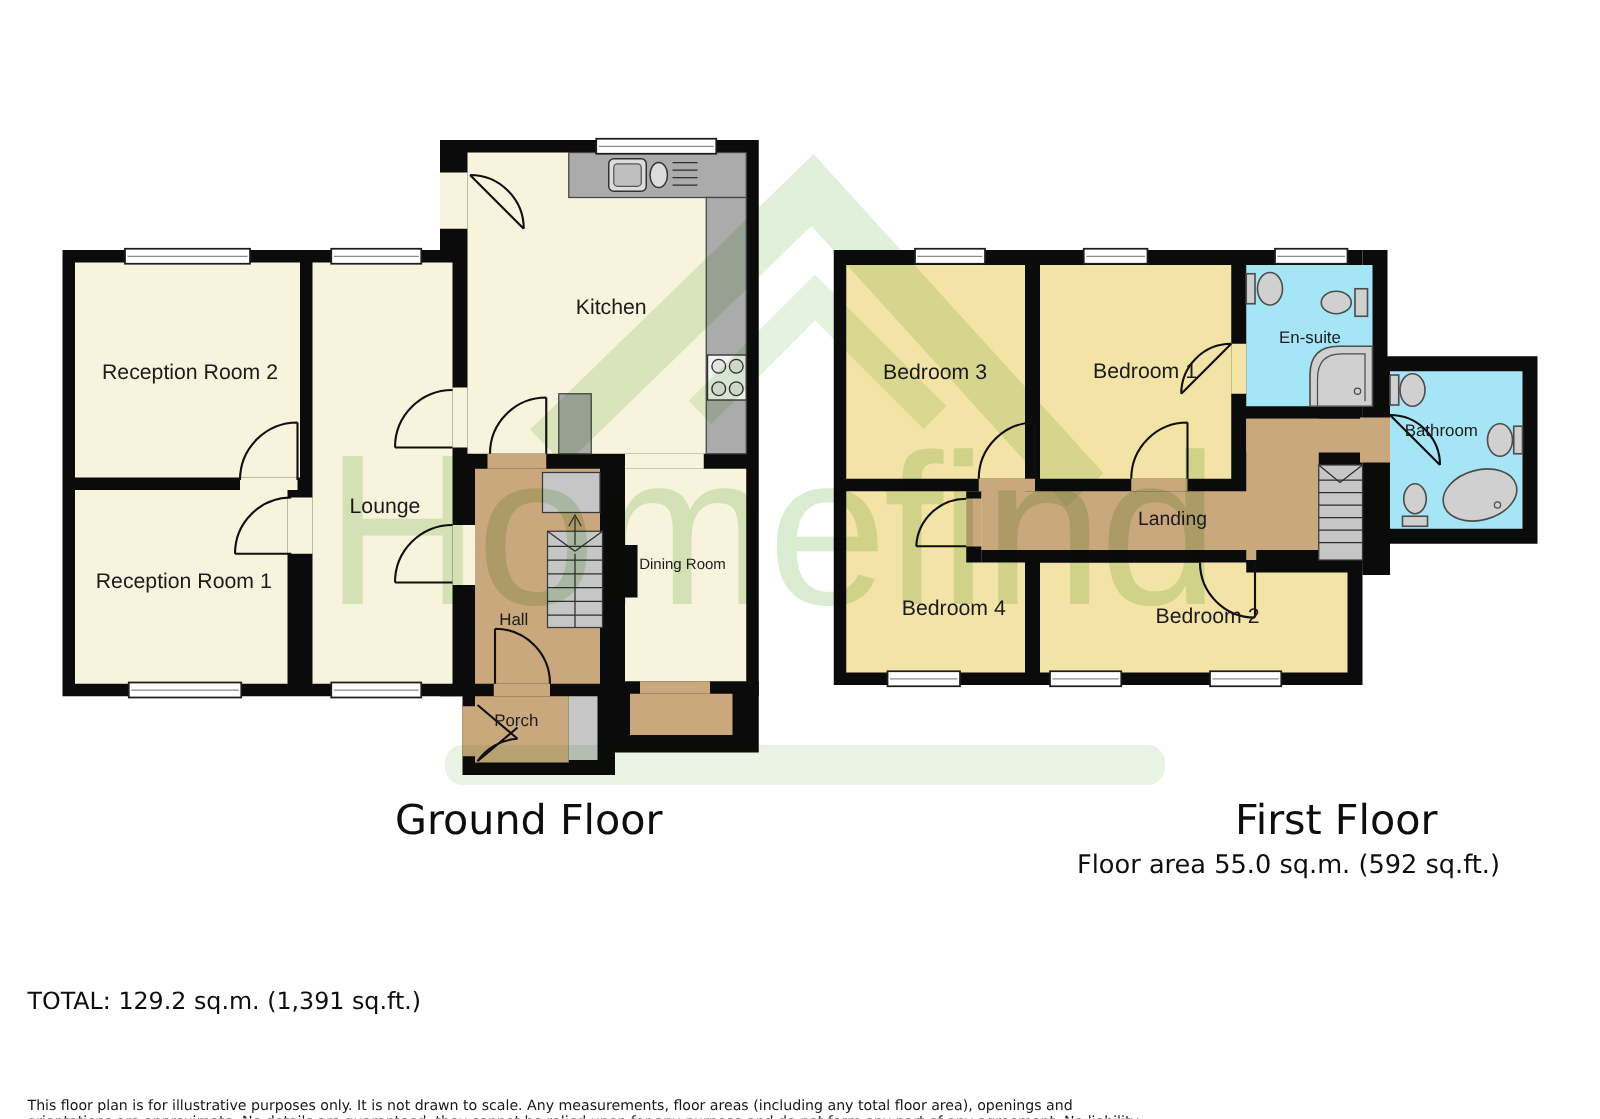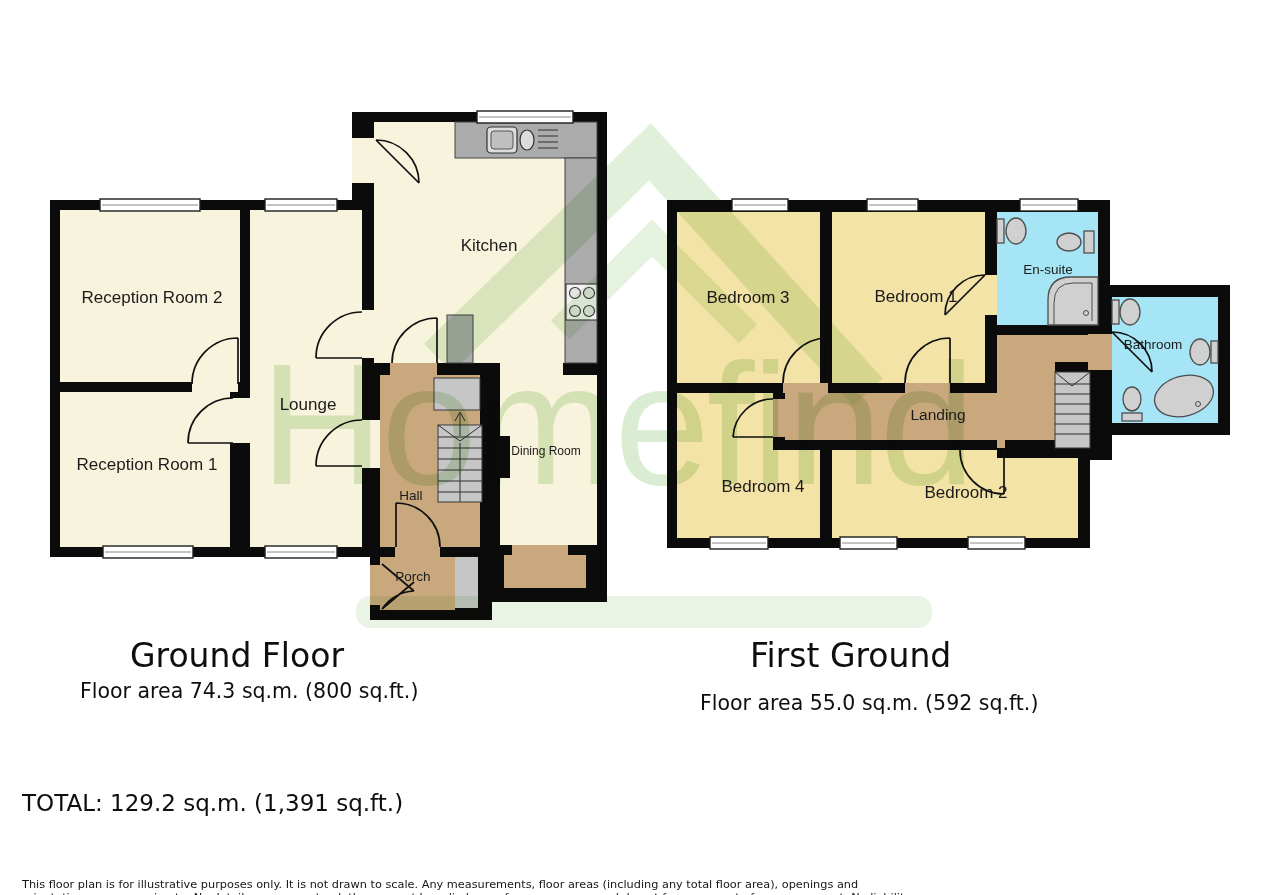--- a/index.html
+++ b/index.html
@@ -25,24 +25,24 @@
   .lbl-sm{font-size:13.5px;}
   .lbl-xs{font-size:12px;}
   
   #watermark{position:absolute;left:0;top:0;width:1280px;height:895px;z-index:5;
              pointer-events:none;mix-blend-mode:multiply;}
   .wm-name{position:absolute;left:260px;top:338px;font-size:172px;font-weight:normal;
            letter-spacing:-3px;color:rgba(146,199,120,0.34);line-height:1;white-space:nowrap;}
   .wm-sub{position:absolute;left:286px;top:482px;font-size:76px;font-weight:400;
           letter-spacing:24px;color:rgba(148,148,148,0.33);line-height:1;white-space:nowrap;}
   
-  .caption{position:absolute;z-index:8;color:#0e0e0e;font-family:"DejaVu Sans",sans-serif;text-align:left;}
+  .caption{position:absolute;z-index:8;color:#0e0e0e;font-family:"DejaVu Sans",sans-serif;text-align:right;}
   .floor-title{font-size:33px;}
   .floor-area{font-size:20.5px;}
-  #total-line{position:absolute;z-index:8;left:22px;top:790px;font-size:23px;
+  #total-line{position:absolute;z-index:8;left:22px;top:790px;font-size:19px;
               font-family:"DejaVu Sans",sans-serif;color:#0e0e0e;}
   #disclaimer{position:absolute;z-index:8;left:22px;top:838px;width:892px;
               font-family:"DejaVu Sans",sans-serif;font-size:11.3px;line-height:1.16;color:#161616;margin-top:40px;}
 </style>
 </head>
 <body>
 
 <div id="page">
 
   <svg width="1280" height="895" viewBox="0 0 1280 895">
@@ -239,19 +239,18 @@
   <div id="watermark">
     <svg width="1280" height="895" viewBox="0 0 1280 895">
       <path d="M438,358 L650,152 L868,392" fill="none" stroke="rgba(146,200,122,0.28)" stroke-width="40" stroke-linejoin="miter"></path>
       <path d="M560,330 L652,238 L748,334" fill="none" stroke="rgba(146,200,122,0.24)" stroke-width="26"></path>
       <rect x="356" y="596" width="576" height="32" rx="14" fill="rgba(146,200,122,0.20)"></rect>
     </svg>
     <div class="wm-name">Homefind</div>
   </div>
 
   <div class="caption floor-title" style="left:130px;top:636px;width:400px;">Ground Floor</div>
-  <div class="caption floor-area" style="left:80px;top:679px;width:500px;">Floor area 74.3 sq.m. (800 sq.ft.)</div>
-  <div class="caption floor-title" style="left:750px;top:636px;width:400px;">First Ground</div>
-  <div class="caption floor-area" style="left:700px;top:679px;width:500px;margin-top:12px;">Floor area 55.0 sq.m. (592 sq.ft.)</div>
+  <div class="caption floor-title" style="left:750px;top:636px;width:400px;">First Floor</div>
+  <div class="caption floor-area" style="left:700px;top:679px;width:500px;">Floor area 55.0 sq.m. (592 sq.ft.)</div>
 
   <div id="total-line">TOTAL: 129.2 sq.m. (1,391 sq.ft.)</div>
   <div id="disclaimer">This floor plan is for illustrative purposes only. It is not drawn to scale. Any measurements, floor areas (including any total floor area), openings and orientations are approximate. No details are guaranteed, they cannot be relied upon for any purpose and do not form any part of any agreement. No liability is taken for any error, omission or misstatement. A party must rely upon its own inspection(s). Powered by www.Propertybox.io</div>
 </div>
 
 </body></html>

